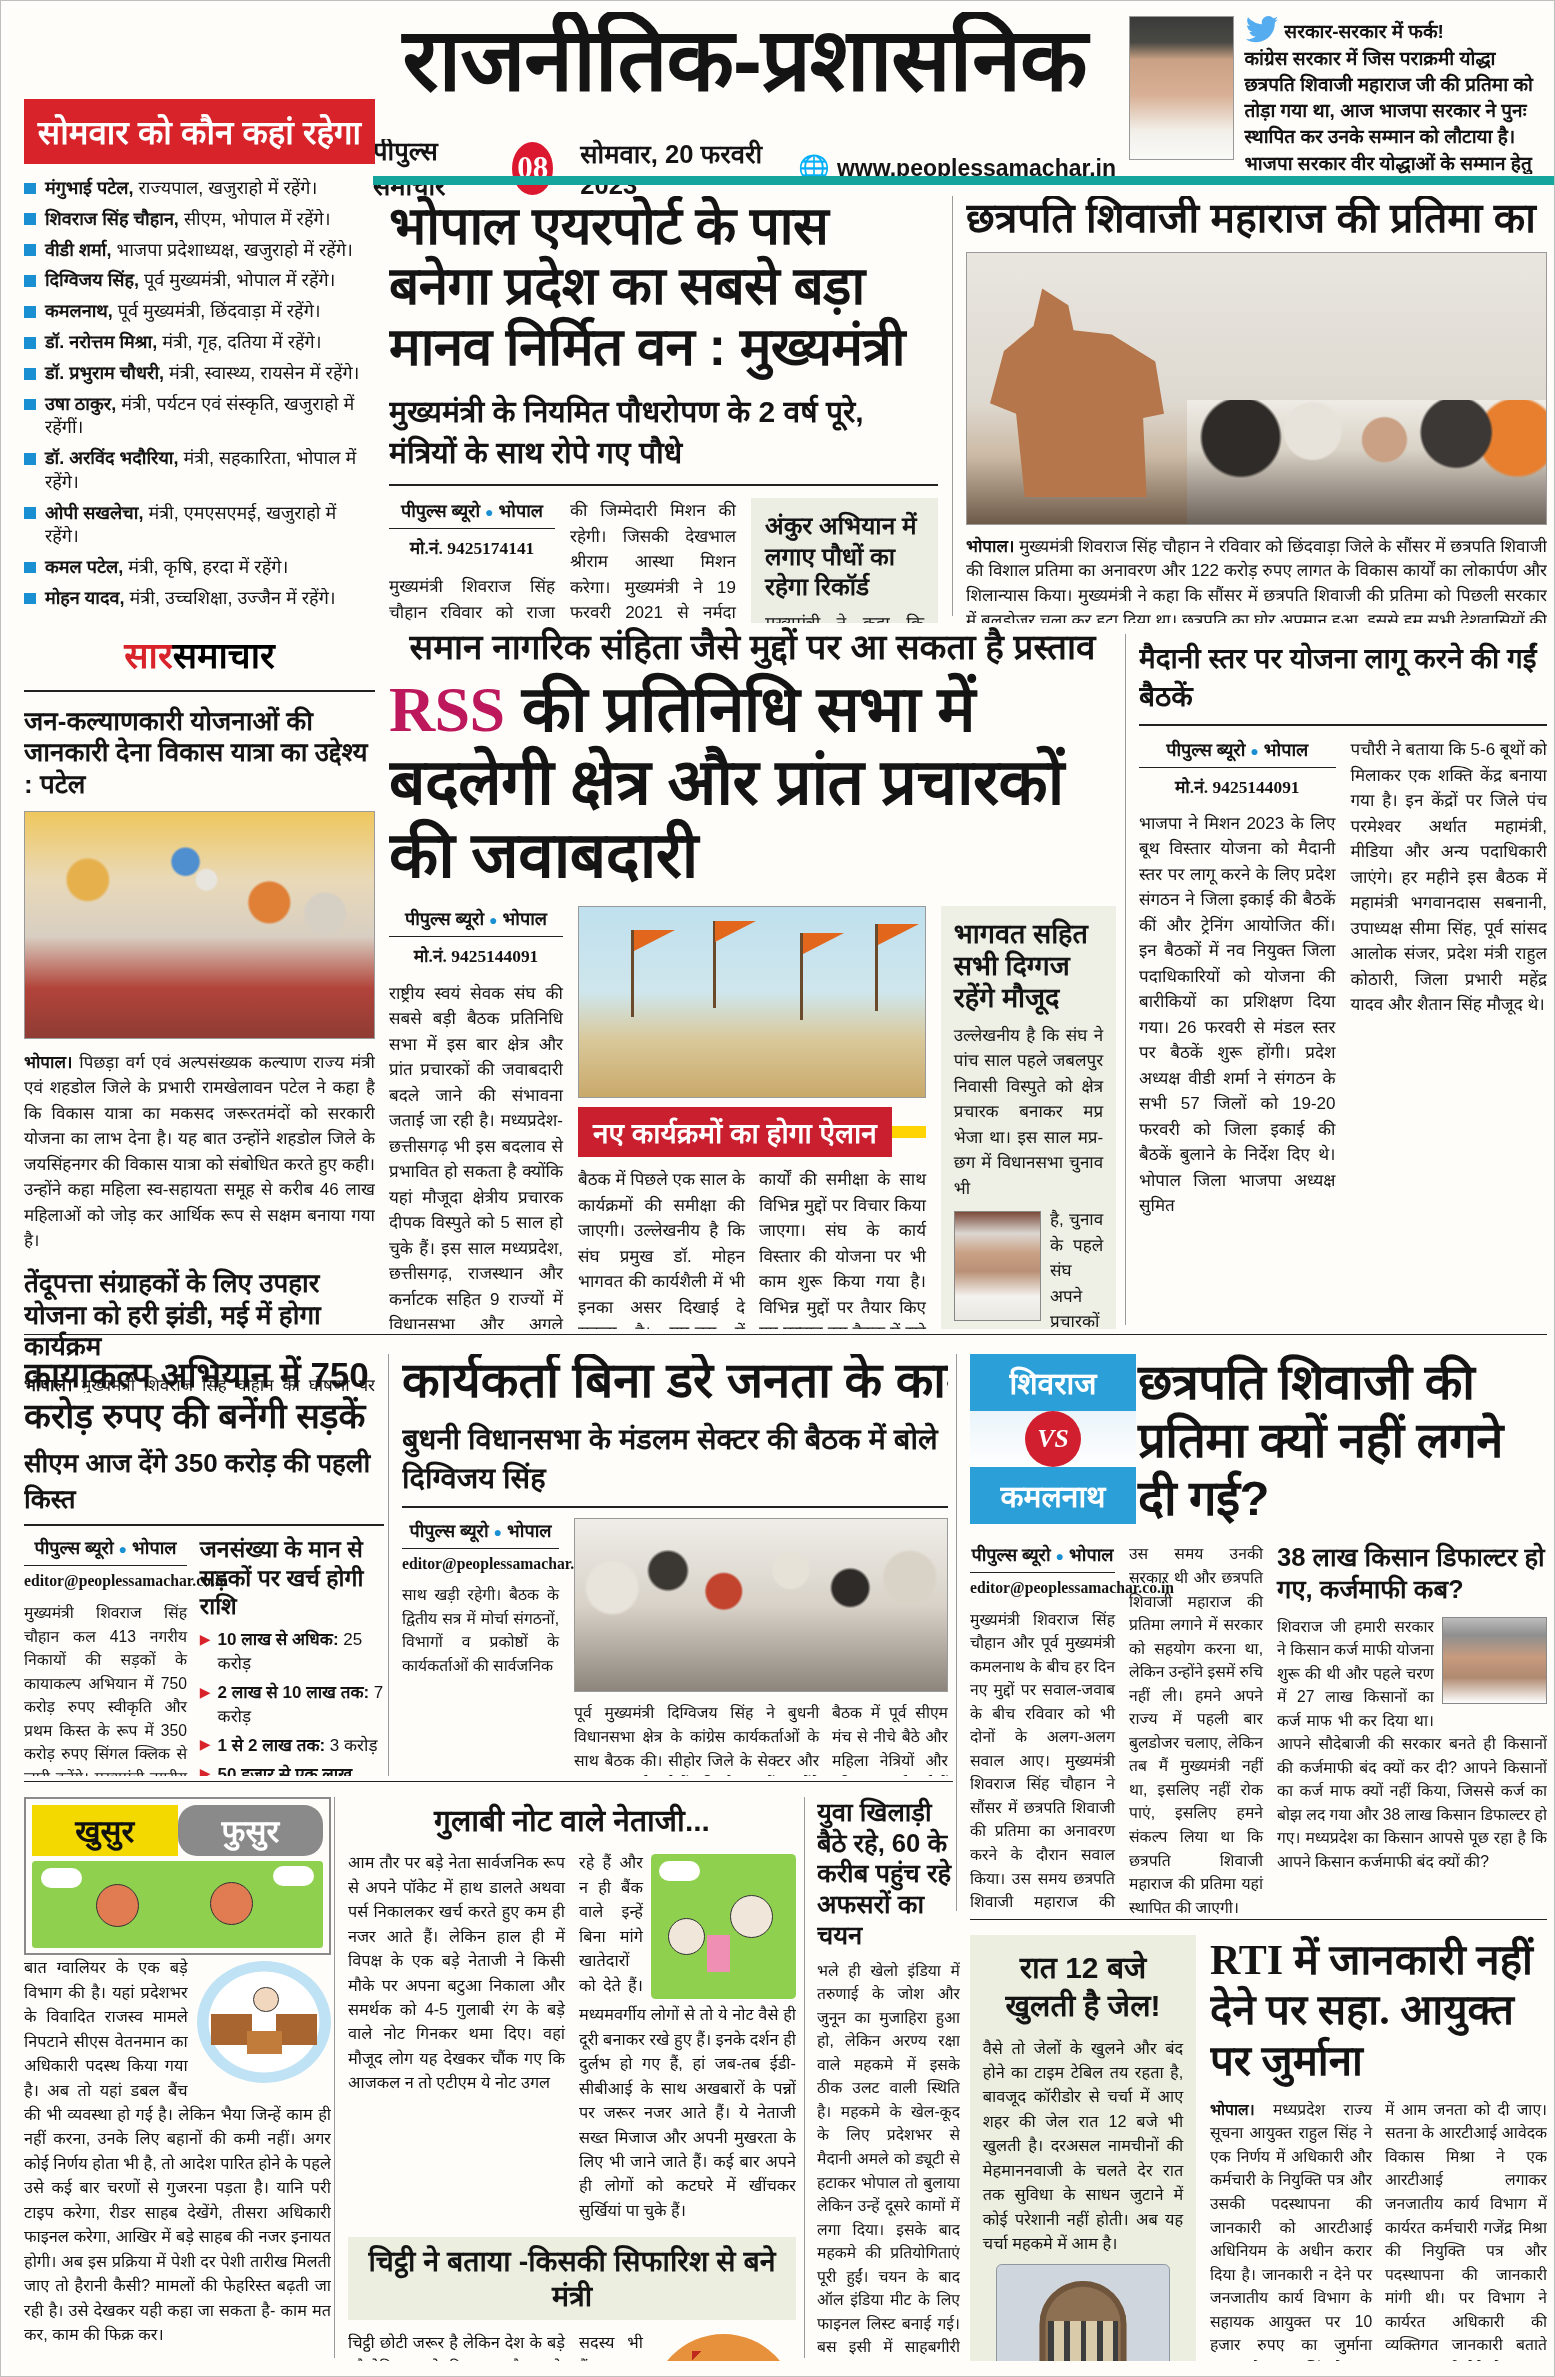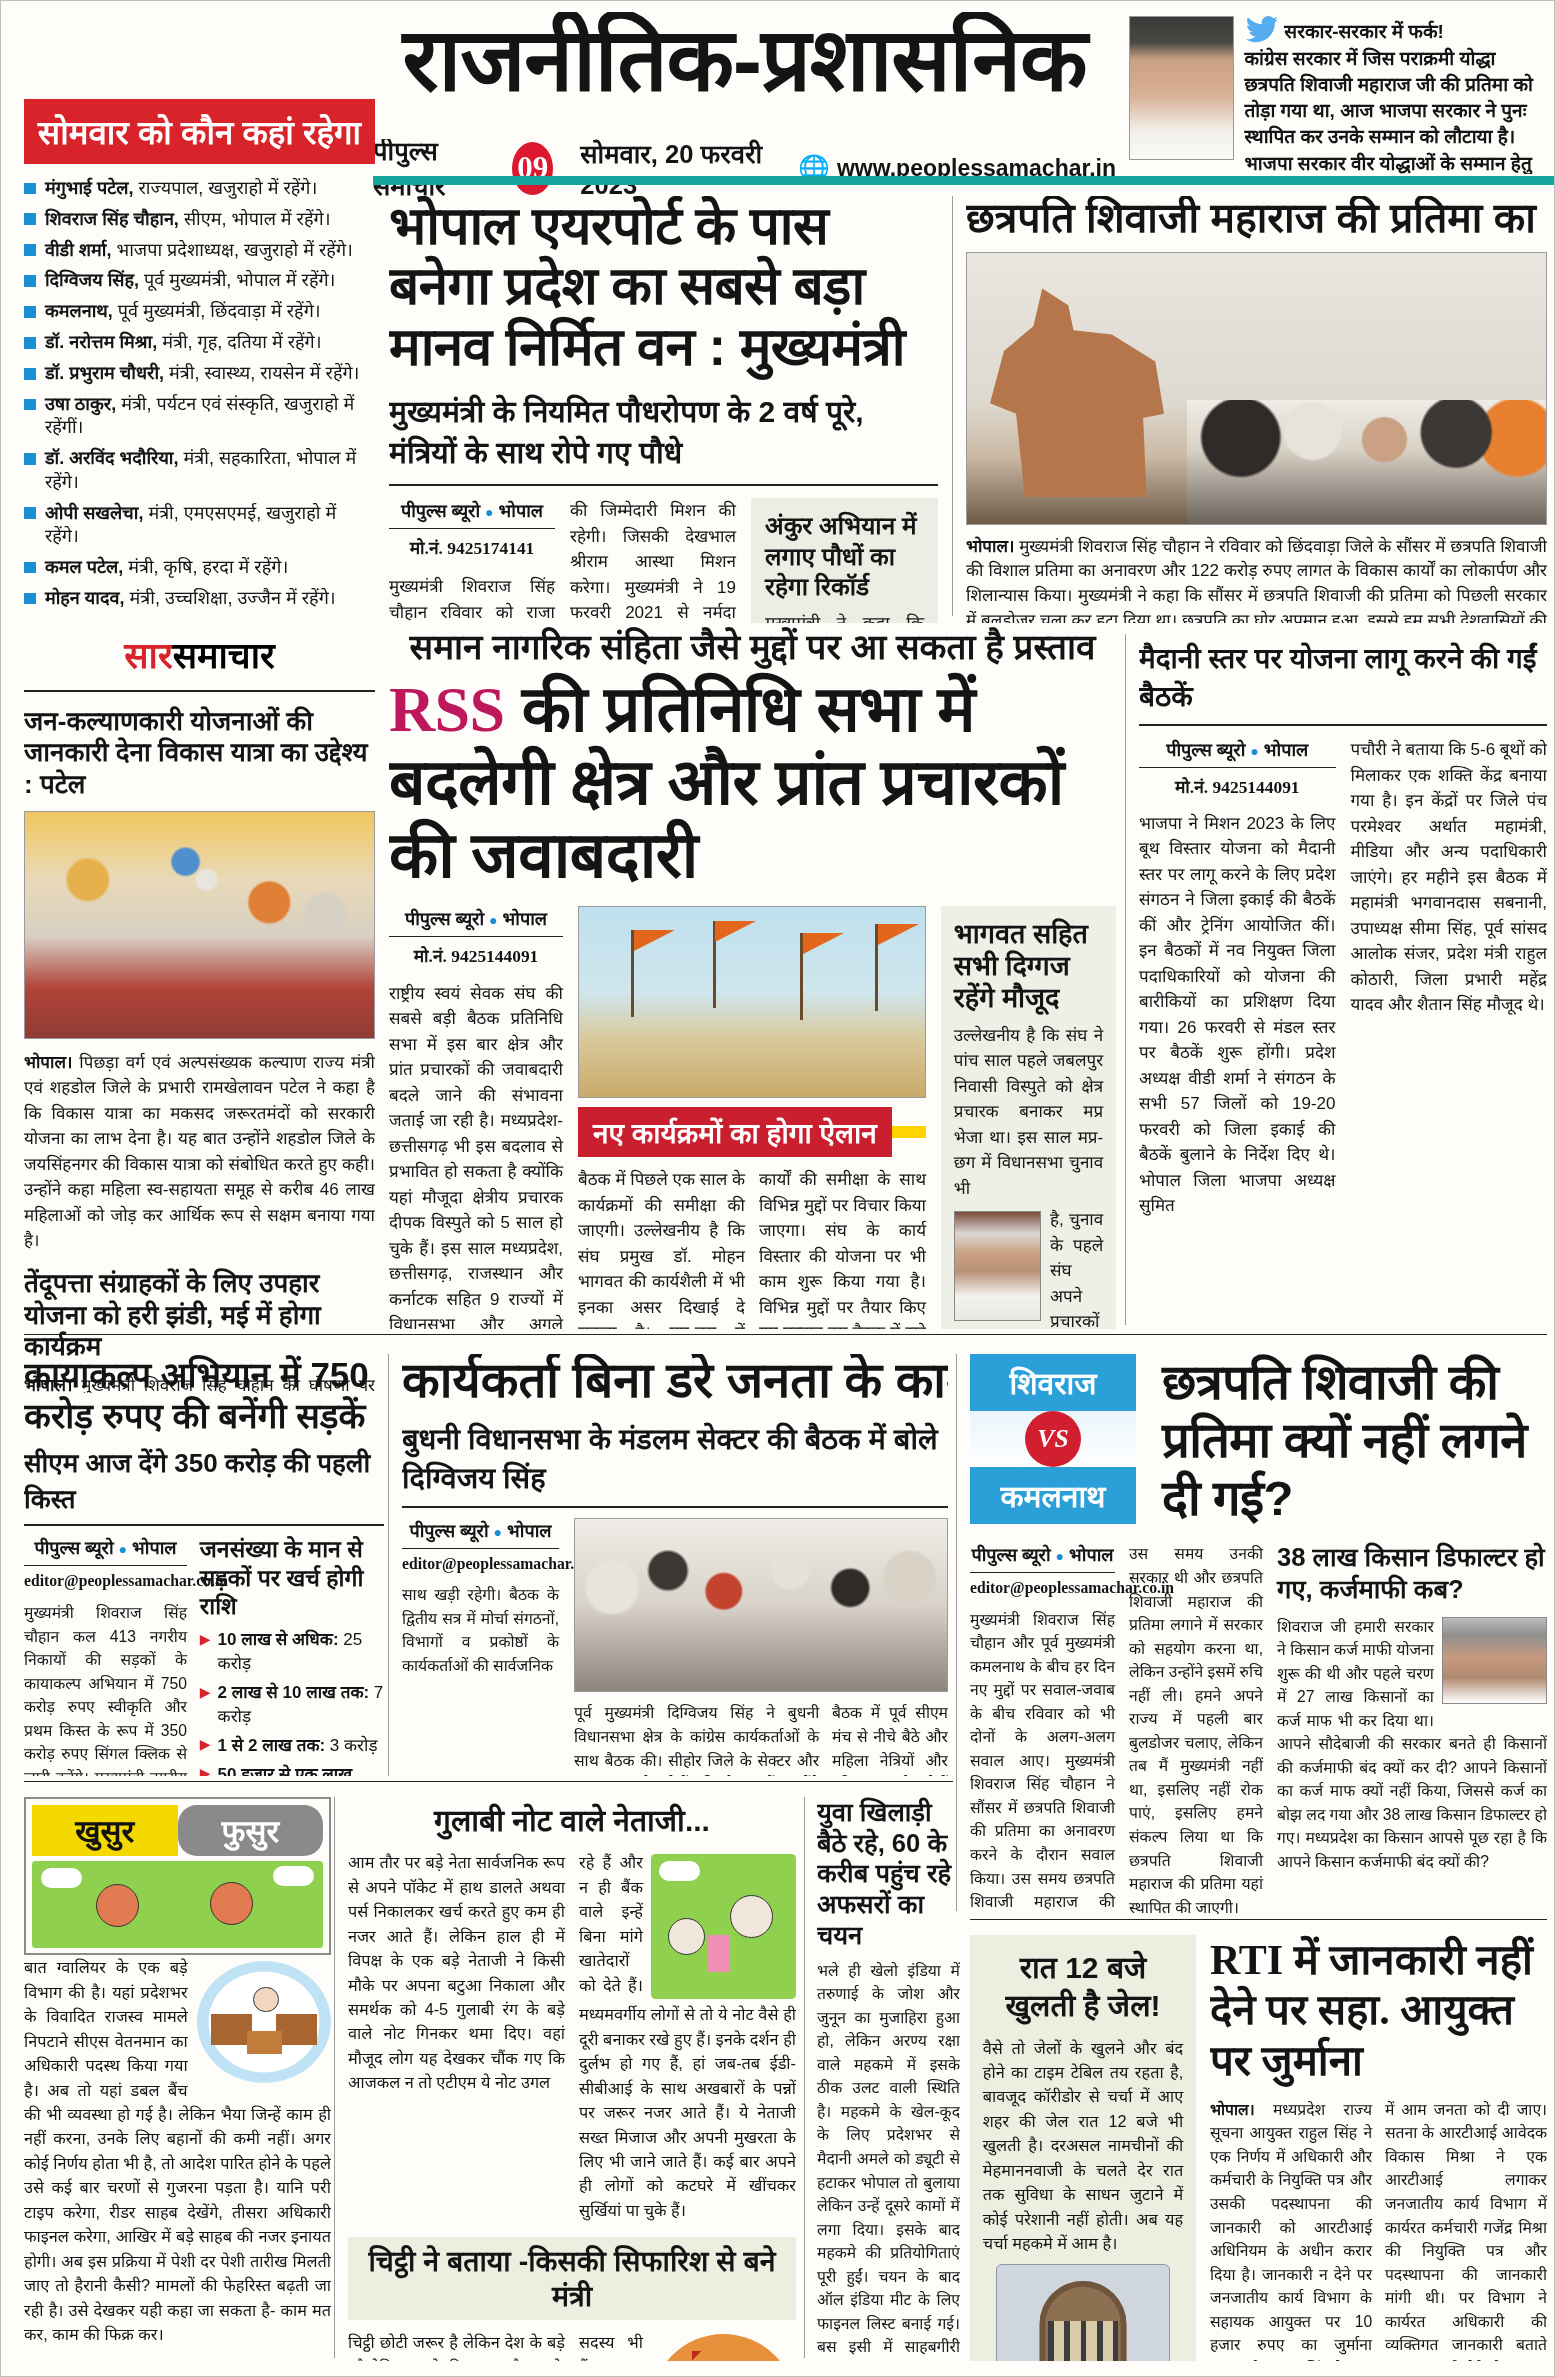--- a/index.html
+++ b/index.html
@@ -156,21 +156,21 @@
 </head>
 <body>
 
 <div class="page">
 
   <div class="abs" style="left:372px;top:10.5px;width:743px;height:125px;">
     <div class="masthead-title">राजनीतिक-प्रशासनिक</div>
   </div>
   <div class="abs dateline" style="left:372px;top:138px;width:743px;height:58px;">
     <span class="paper-name">पीपुल्स समाचार</span>
-    <span class="page-circle">09</span>
+    <span class="page-circle">08</span>
     <span class="date-text">सोमवार, 20 फरवरी 2023</span>
     <span class="site">
       <span class="globe">🌐</span>
       <span>www.peoplessamachar.in</span>
     </span>
   </div>
 
   <div class="abs tweet" style="left:1128px;top:15px;width:419px;height:158px;">
     <div class="tweet-avatar"></div>
     <div class="tweet-body">
@@ -397,21 +397,21 @@
         <div class="cols" style="margin-top:9.3px;gap:12.8px;">
           <p class="body-text" style="margin:0;flex:1;font-size:15.7px;">पूर्व मुख्यमंत्री दिग्विजय सिंह ने बुधनी विधानसभा क्षेत्र के कांग्रेस कार्यकर्ताओं के साथ बैठक की। सीहोर जिले के सेक्टर और मंडलम कार्यकर्ताओं की बैठक में उन्होंने कार्यकर्ताओं से सीधा संवाद किया। सबसे पहले मंडलम व सेक्टर के अध्यक्षों को अपनी बात रखने का अवसर दिया गया। इसके बाद दिग्विजय सिंह ने कहा कि बूथ कमेटियों के कारण ही कांग्रेस संगठन कमजोर है जिसे सुधारने की आवश्यकता है। उन्होंने कहा कार्यकर्ता बिना डरे जनता के काम करें, पार्टी उनके संघर्ष में हमेशा</p>
           <p class="body-text" style="margin:0;width:116px;flex:0 0 116px;font-size:15.7px;">बैठक में पूर्व सीएम मंच से नीचे बैठे और महिला नेत्रियों और वरिष्ठ कार्यकर्ताओं को मंच पर बैठाया।</p>
         </div>
       </div>
     </div>
   </div>
 
   <div class="vrule" style="left:955px;top:1353px;height:557px;"></div>
   <div class="abs" style="left:969px;top:1353px;width:577px;height:560px;">
-    <div class="cols" style="gap:26px;">
+    <div class="cols" style="gap:2px;">
       <div class="vs-badge">
         <div class="vs-box">शिवराज</div>
         <div class="vs-mid">
             <span class="vs-circle">VS</span>
           </div>
         <div class="vs-box">कमलनाथ</div>
       </div>
       <div class="h-vs" style="flex:1;">छत्रपति शिवाजी की प्रतिमा क्यों नहीं लगने दी गई?</div>
     </div>
     <div class="cols" style="margin-top:15px;gap:14px;">

